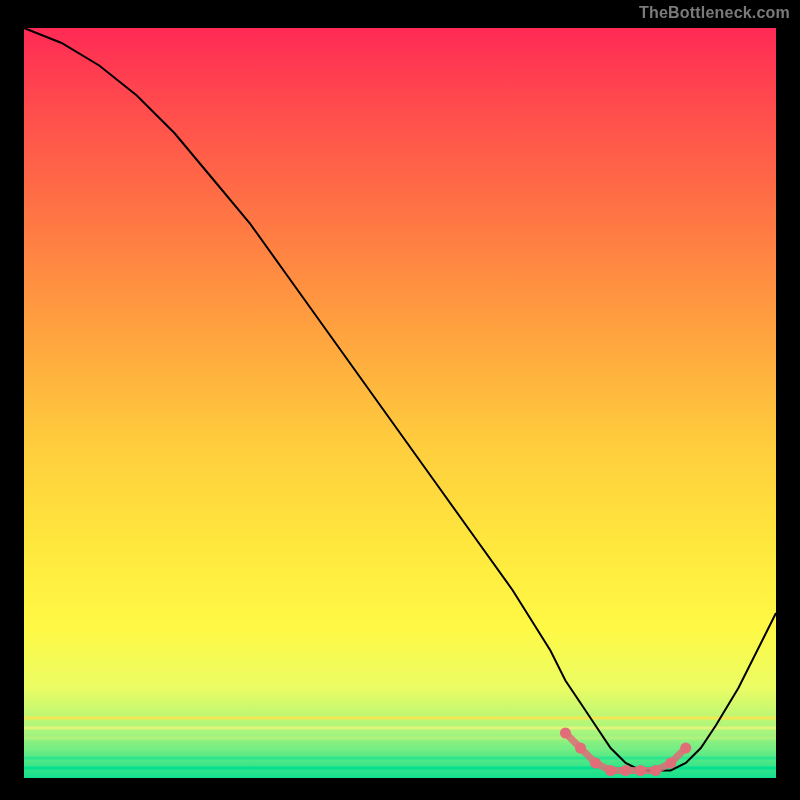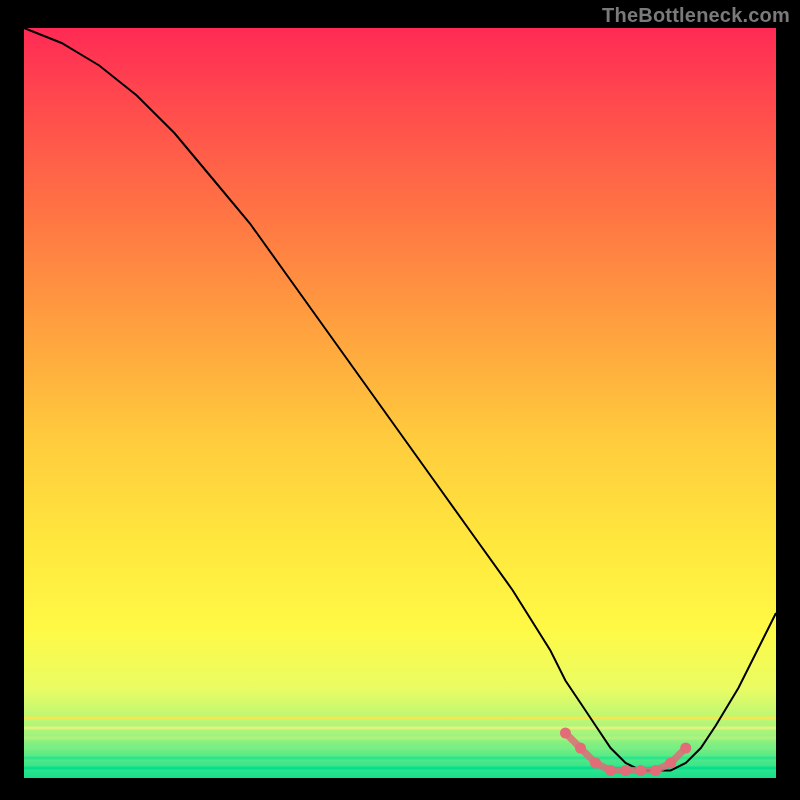--- a/index.html
+++ b/index.html
@@ -13,21 +13,21 @@
   .stage {
     position: relative;
     width: 800px;
     height: 800px;
   }
   .watermark {
     position: absolute;
     top: 4px;
     right: 10px;
     font-family: Arial, Helvetica, sans-serif;
-    font-size: 20px;
+    font-size: 16px;
     font-weight: 600;
     color: #7a7a7a;
     letter-spacing: 0.2px;
     user-select: none;
   }
   svg {
     display: block;
   }
 </style>
 </head>

